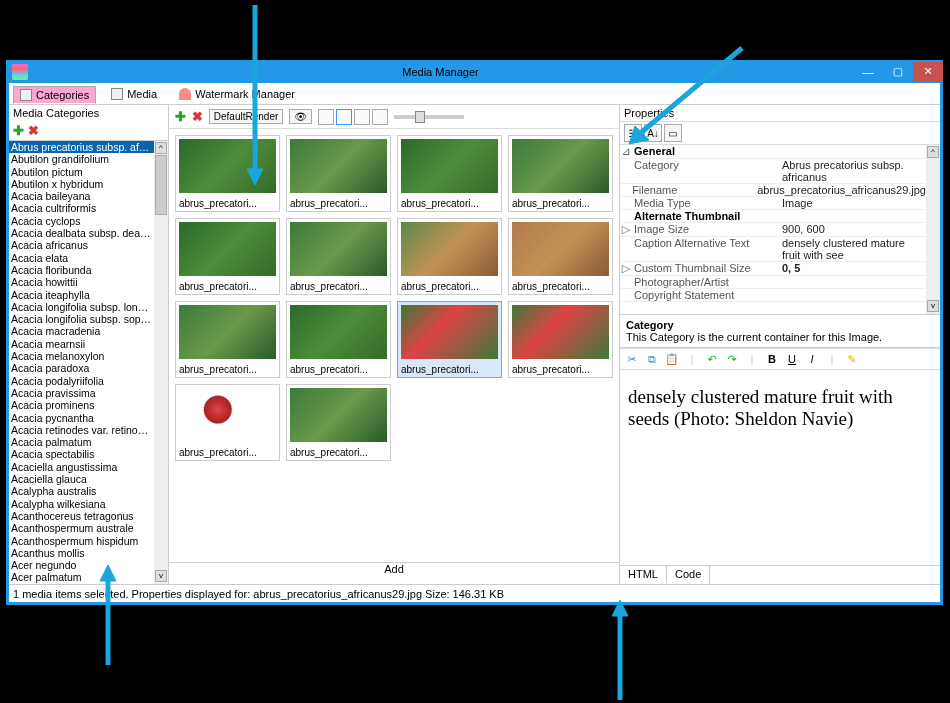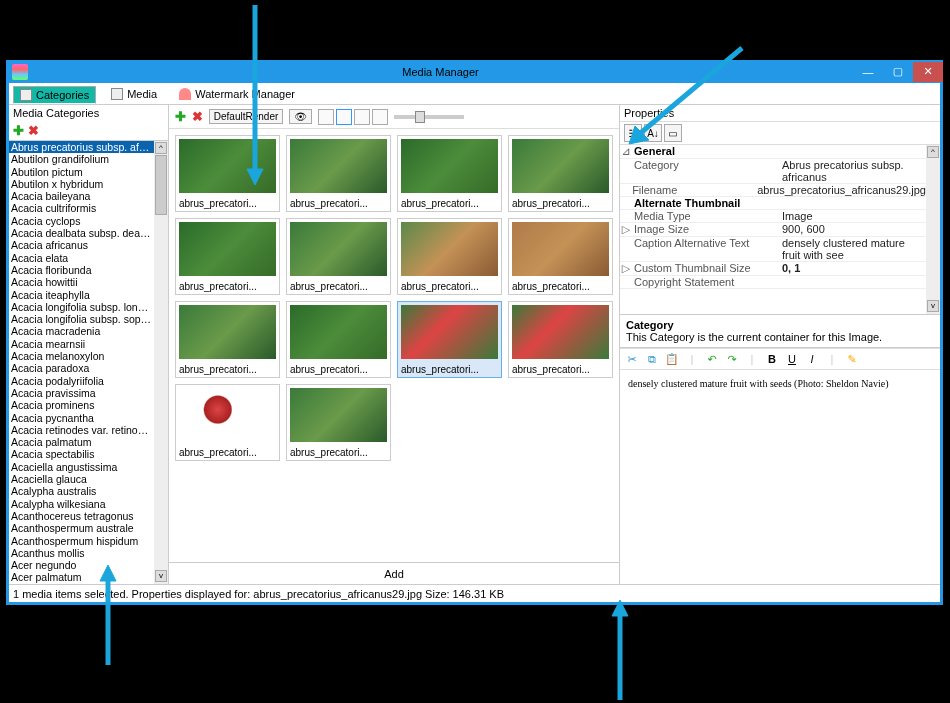--- a/index.html
+++ b/index.html
@@ -6,21 +6,21 @@
   body { background: #000; width: 950px; height: 703px; position: relative; }
   .frame { position: absolute; left: 6px; top: 83px; width: 937px; height: 522px; background: #fff; border: 3px solid #2398e6; border-top-width: 0; }
   .titlebar { position: absolute; left: 6px; top: 60px; width: 937px; height: 23px; background: #2398e6; display: flex; align-items: center; }
   .titlebar .appicon { width: 16px; height: 16px; margin-left: 6px; background: linear-gradient(#f6c,#f66,#6cf,#6f6); border-radius: 2px; }
   .titlebar .title { flex: 1; text-align: center; color: #000; }
   .titlebar .winbtns { display: flex; }
   .titlebar .winbtns div { width: 30px; height: 20px; display: flex; align-items: center; justify-content: center; color: #fff; }
   .titlebar .close { background: #c8504f; }
   .tabstrip { height: 22px; display: flex; align-items: center; border-bottom: 1px solid #ccc; padding-left: 4px; gap: 8px; }
   .tabstrip .tab { display: flex; align-items: center; gap: 4px; padding: 2px 6px; border: 1px solid transparent; }
-  .tabstrip .tab.active { border: 1px solid #aaa; border-bottom: 1px solid #fff; background: #14b8a6; position: relative; top: 1px; }
+  .tabstrip .tab.active { border: 1px solid #aaa; border-bottom: 1px solid #fff; background: #f9a8d4; position: relative; top: 1px; }
   .tabicon { width: 12px; height: 12px; border: 1px solid #888; background: #eee; }
   .tabicon.person { background: #f88; border-radius: 50% 50% 0 0; border: none; }
   .main { display: flex; height: calc(100% - 22px - 18px); }
   .leftcol { width: 160px; border-right: 1px solid #ccc; display: flex; flex-direction: column; }
   .leftcol .hdr { padding: 2px 4px; }
   .leftcol .btns { padding: 2px 4px; display: flex; gap: 4px; }
   .plus { color: #2a2; font-weight: bold; font-size: 13px; }
   .xred { color: #d33; font-weight: bold; font-size: 13px; }
   .catlist { flex: 1; overflow: hidden; border-top: 1px solid #ccc; position: relative; }
   .catlist .items { position: absolute; inset: 0 14px 0 0; overflow: hidden; }
@@ -41,21 +41,21 @@
   .thumb { border: 1px solid #ccc; height: 77px; display: flex; flex-direction: column; }
   .thumb.sel { background: #d8e8f8; border-color: #6ab0e8; }
   .thumb .img { flex: 1; margin: 3px; }
   .thumb .lbl { padding: 2px 3px; white-space: nowrap; overflow: hidden; text-overflow: ellipsis; font-size: 10px; }
   .g1 { background: linear-gradient(135deg,#2a6b2a,#4c8c3a,#356b28); }
   .g2 { background: linear-gradient(135deg,#3a7a3a,#6a9a4a,#2a5a2a); }
   .g3 { background: radial-gradient(circle at 40% 40%,#d44,#a22 20%,#fff 22%,#fff 100%),#eaf0f8; }
   .g4 { background: linear-gradient(135deg,#b07a4a,#c49256,#8a5a34); }
   .g5 { background: linear-gradient(135deg,#5a8a4a,#c49256,#8a5a34); }
   .g6 { background: linear-gradient(135deg,#3a7a3a,#d44 40%,#3a7a3a); }
-  .addbar { height: 22px; border-top: 1px solid #ccc; display: flex; align-items: center; justify-content: center; }
+  .addbar { height: 22px; border-top: 1px solid #ccc; display: flex; justify-content: center; }
   .rightcol { width: 320px; display: flex; flex-direction: column; }
   .rightcol .hdr { padding: 2px 4px; border-bottom: 1px solid #ddd; }
   .pbtns { display: flex; gap: 2px; padding: 2px 4px; border-bottom: 1px solid #ddd; }
   .pbtns span { width: 18px; height: 18px; border: 1px solid #aaa; background: #f5f5f5; display: flex; align-items: center; justify-content: center; font-size: 10px; }
   .propgrid { flex: 0 0 170px; overflow: hidden; position: relative; border-bottom: 1px solid #ccc; }
   .propgrid .rows { position: absolute; inset: 0 14px 0 0; }
   .propgrid .sb { position: absolute; right: 0; top: 0; bottom: 0; width: 14px; background: #eee; }
   .propgrid .sb div { width: 12px; height: 12px; margin: 1px; border: 1px solid #aaa; background: #ddd; font-size: 8px; text-align: center; line-height: 10px; }
   .prow { display: flex; border-bottom: 1px solid #eee; font-size: 10.5px; }
   .prow .exp { width: 12px; text-align: center; color: #666; }
@@ -63,21 +63,21 @@
   .prow .v { flex: 1; color: #222; }
   .prow.cat .k { font-weight: bold; color: #000; }
   .prow .k.bold { font-weight: bold; color: #000; }
   .prow .v.bold { font-weight: bold; }
   .desc { padding: 4px 6px; border-bottom: 1px solid #ccc; }
   .desc .t { font-weight: bold; }
   .mcap { display: flex; flex-direction: column; flex: 1; }
   .mcap .hdr2 { padding: 2px 4px; }
   .mcap .tb { display: flex; gap: 4px; padding: 2px 4px; border-top: 1px solid #ddd; border-bottom: 1px solid #ddd; align-items: center; }
   .mcap .tb span { min-width: 16px; height: 16px; display: flex; align-items: center; justify-content: center; }
-  .mcap .editor { flex: 1; padding: 8px; font-family: Georgia, serif; font-size: 10px; }
+  .mcap .editor { flex: 1; padding: 8px; font-family: Georgia, serif; font-size: 19px; margin-top: 8px; }
   .mcap .tabs { display: flex; border-top: 1px solid #ccc; }
   .mcap .tabs div { padding: 2px 8px; border-right: 1px solid #ccc; }
   .mcap .tabs div.active { background: #fff; border-bottom: 2px solid #fff; }
   .status { height: 18px; border-top: 1px solid #ccc; padding: 1px 4px; display: flex; align-items: center; }
   .arrow { position: absolute; font-size: 48px; color: #1aa6dc; font-weight: bold; pointer-events: none; }
   svg.arrow { overflow: visible; }
   svg.arrow line, svg.arrow polygon { stroke: #1aa6dc; fill: #1aa6dc; }
 </style>
 </head>
 <body>
@@ -261,42 +261,47 @@
               <span class="k">Category</span>
               <span class="v">Abrus precatorius subsp. africanus</span>
             </div>
             <div class="prow">
               <span class="exp"></span>
               <span class="k">Filename</span>
               <span class="v">abrus_precatorius_africanus29.jpg</span>
             </div>
             <div class="prow">
               <span class="exp"></span>
+              <span class="k">Media Type</span>
+              <span class="v">Image</span>
+            </div>
+            <div class="prow">
+              <span class="exp"></span>
               <span class="k bold">Alternate Thumbnail</span>
               <span class="v"></span>
-            </div>
-            <div class="prow">
-              <span class="exp"></span>
-              <span class="k">Media Type</span>
-              <span class="v">Image</span>
             </div>
             <div class="prow">
               <span class="exp">▷</span>
               <span class="k">Image Size</span>
               <span class="v">900, 600</span>
             </div>
             <div class="prow">
               <span class="exp"></span>
               <span class="k">Caption Alternative Text</span>
               <span class="v">densely clustered mature fruit with see</span>
             </div>
             <div class="prow">
               <span class="exp">▷</span>
               <span class="k">Custom Thumbnail Size</span>
-              <span class="v bold">0, 1</span>
+              <span class="v bold">0, 5</span>
+            </div>
+            <div class="prow">
+              <span class="exp"></span>
+              <span class="k">Photographer/Artist</span>
+              <span class="v"></span>
             </div>
             <div class="prow">
               <span class="exp"></span>
               <span class="k">Copyright Statement</span>
               <span class="v"></span>
             </div>
           </div>
         <div class="sb">
           <div>^</div>
           <div style="position:absolute;bottom:1px">v</div>
@@ -321,20 +326,24 @@
           <span>
               <u>U</u>
             </span>
           <span>
               <i>I</i>
             </span>
           <span style="color:#ccc">|</span>
           <span style="color:#fa0">✎</span>
         </div>
         <div class="editor">densely clustered mature fruit with seeds (Photo: Sheldon Navie)</div>
+        <div class="tabs">
+          <div class="active">HTML</div>
+          <div>Code</div>
+        </div>
       </div>
     </div>
   </div>
 
   <div class="status">1 media items selected. Properties displayed for: abrus_precatorius_africanus29.jpg Size: 146.31 KB</div>
 </div>
 
 <svg class="arrow" style="left:235px;top:5px" width="40" height="180">
   <line x1="20" y1="0" x2="20" y2="168" stroke-width="5"></line>
     <polygon points="20,180 12,164 28,164"></polygon>

